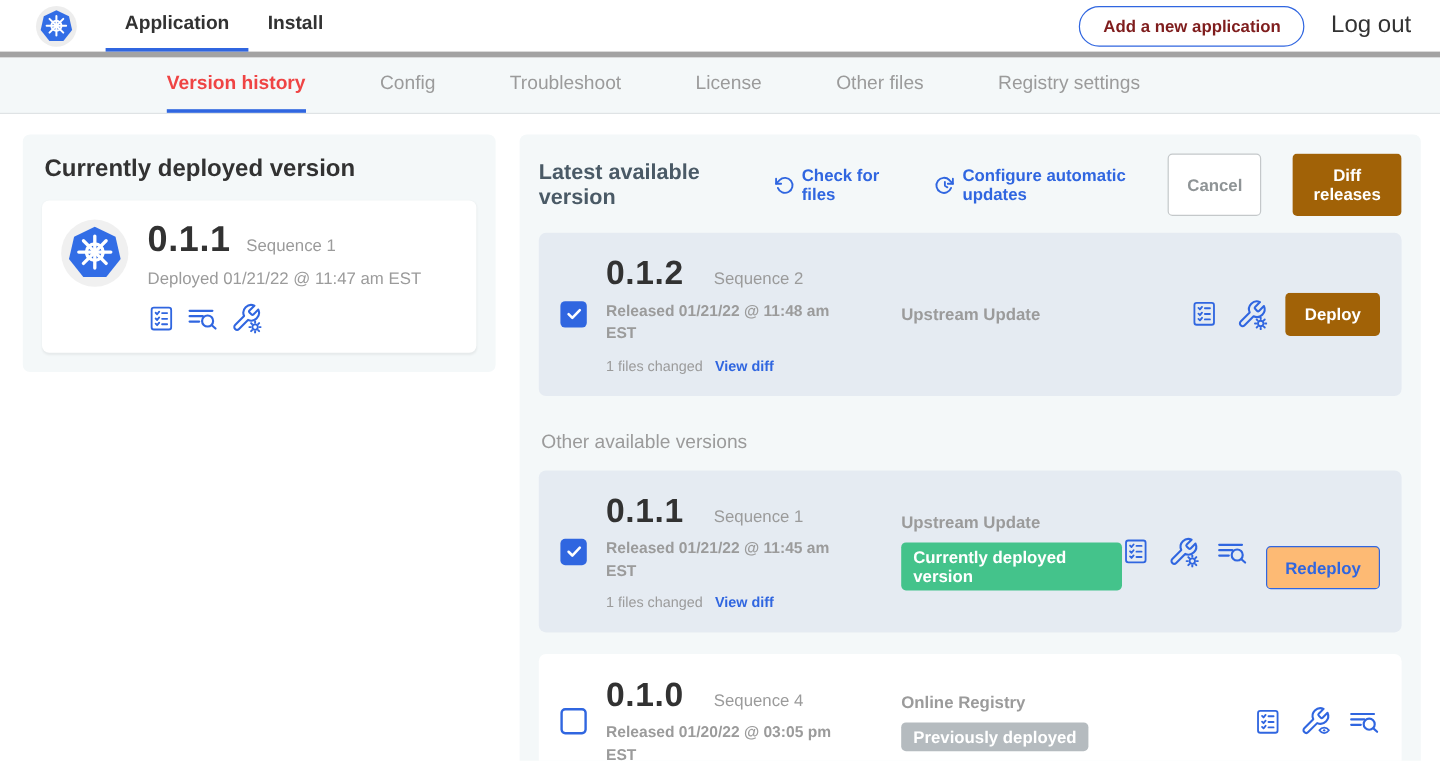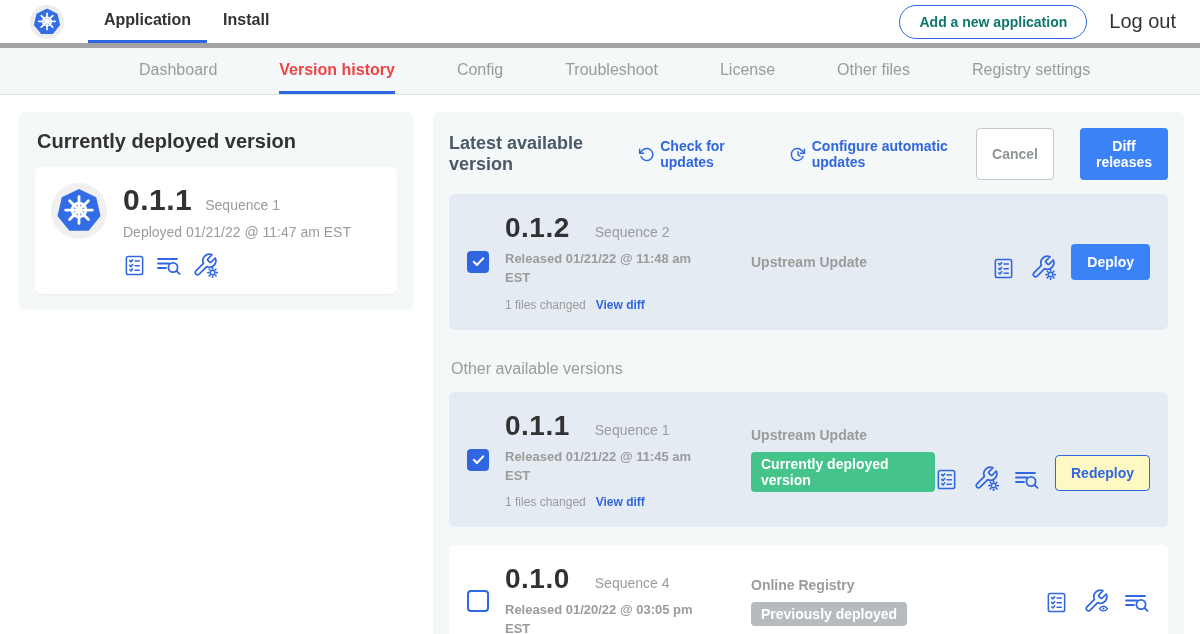--- a/index.html
+++ b/index.html
@@ -9,21 +9,21 @@
   
   .topnav { height:48px; display:flex; align-items:stretch; background:#fff;
     border-bottom:5px solid #a3a3a3; padding:0 24px 0 30px; }
   .brand { display:flex; align-items:center; margin-right:24px; }
   .logo-circle { width:34px; height:34px; border-radius:50%; background:#ededed;
     display:flex; align-items:center; justify-content:center; }
   .top-tab { display:flex; align-items:center; padding:0 16px; font-size:16px;
     font-weight:700; color:#323232; border-bottom:3px solid transparent; cursor:pointer; }
   .top-tab.active { border-bottom-color:#3066e0; }
   .topnav-right { margin-left:auto; display:flex; align-items:center; gap:22px; }
-  .pill-btn { border:1.5px solid #3066e0; color:#0f766e; background:#fff;
+  .pill-btn { border:1.5px solid #3066e0; color:#7f1d1d; background:#fff;
     border-radius:18px; padding:8px 19px; font-size:14px; font-weight:700; cursor:pointer; }
   .logout { font-size:20px; color:#323232; cursor:pointer; }
 
   
   .subnav { height:47px; background:#f4f8f9; border-bottom:1px solid #dfe3e5;
     display:flex; align-items:stretch; padding-left:108px; }
   .sub-tab { display:flex; align-items:center; padding:0 0; margin:0 31px;
     font-size:16px; color:#9b9b9b; border-bottom:3px solid transparent; cursor:pointer; }
   .sub-tab.active { color:#ef4444; font-weight:700; border-bottom-color:#3066e0; }
 
@@ -46,43 +46,43 @@
 
   .right-panel { flex:1; padding:16px 16px 18px; }
   .rp-header { display:flex; align-items:center; }
   .rp-title { font-size:18px; font-weight:700; color:#4a5a66; }
   .link-action { display:flex; align-items:center; gap:6px; color:#3066e0; font-size:14px;
     font-weight:700; cursor:pointer; margin-left:16px; }
   .link-action + .link-action { margin-left:26px; }
   .rp-buttons { margin-left:auto; display:flex; gap:26px; }
   .btn { font-size:14px; font-weight:700; border-radius:4px; padding:9px 15px; cursor:pointer; border:1px solid transparent; }
   .btn-cancel { background:#fff; border-color:#c4c8ca; color:#8f9496; }
-  .btn-primary { background:#3b82f6; color:#fff; }
-  .btn-outline { background:#fef9c3; border:1.5px solid #3066e0; color:#3066e0;margin-top:26px; }
+  .btn-primary { background:#a16207; color:#fff; }
+  .btn-outline { background:#fdba74; border:1.5px solid #3066e0; color:#3066e0;margin-top:26px; }
 
   .version-row { border-radius:6px; margin-top:14px; padding:18px 18px; display:flex;
     align-items:center; min-height:122px; }
   .version-row.selected { background:#e5ebf2; }
   .version-row.plain { background:#ffffff; min-height:100px; }
   .checkbox { width:22px; height:22px; border-radius:4px; flex-shrink:0; cursor:pointer;
     display:flex; align-items:center; justify-content:center; }
   .checkbox.checked { background:#3066e0; }
   .checkbox.unchecked { background:#fff; border:2px solid #3066e0; }
   .version-info { margin-left:16px; width:208px; flex-shrink:0; }
   .version-line { display:flex; align-items:baseline; gap:25px; }
   .version-number { font-size:28px; font-weight:700; letter-spacing:.5px; }
   .release-date { font-size:13px; font-weight:700; color:#9b9b9b; margin-top:6px; width:198px; line-height:1.45; }
   .files-line { margin-top:10px; font-size:12px; color:#9b9b9b; display:flex; gap:10px; }
   .view-diff { color:#3066e0; font-weight:700; cursor:pointer; text-decoration:none; }
   .version-source { margin-left:38px; display:flex; flex-direction:column; gap:9px; align-items:flex-start; }
   .source-label { font-size:14px; font-weight:700; color:#9b9b9b; }
   .badge { font-size:14px; font-weight:700; color:#fff; padding:4px 10px; border-radius:4px; }
   .badge-green { background:#44c38b; }
   .badge-gray  { background:#b5bbbf; }
-  .row-actions { margin-left:auto; display:flex; align-items:flex-end; gap:15px; }
+  .row-actions { margin-left:auto; display:flex; align-items:center; gap:15px; }
 
   .other-label { font-size:16px; color:#9b9b9b; margin:30px 0 2px 2px; }
   svg { display:block; }
 </style>
 </head>
 <body>
 
 <div class="topnav">
   <div class="brand">
     <div class="logo-circle">
@@ -105,21 +105,20 @@
   </div>
   <div class="top-tab active">Application</div>
   <div class="top-tab">Install</div>
   <div class="topnav-right">
     <button class="pill-btn">Add a new application</button>
     <span class="logout">Log out</span>
   </div>
 </div>
 
 <div class="subnav">
-  <div class="sub-tab">Dashboard</div>
   <div class="sub-tab active">Version history</div>
   <div class="sub-tab">Config</div>
   <div class="sub-tab">Troubleshoot</div>
   <div class="sub-tab">License</div>
   <div class="sub-tab">Other files</div>
   <div class="sub-tab">Registry settings</div>
 </div>
 
 <div class="content">
 
@@ -193,21 +192,21 @@
 
   <div class="panel right-panel">
 
     <div class="rp-header">
       <span class="rp-title">Latest available version</span>
       <span class="link-action">
         <svg width="19" height="19" viewBox="0 0 24 24" fill="none" stroke="#3066e0" stroke-width="2.2" stroke-linecap="round" stroke-linejoin="round">
           <path d="M2.5 4v6h6"></path>
             <path d="M4.6 15a9 9 0 1 0 2.1-9.4L2.5 10"></path>
         </svg>
-        <span>Check for updates</span>
+        <span>Check for files</span>
       </span>
       <span class="link-action">
         <svg width="19" height="19" viewBox="0 0 24 24" fill="none" stroke="#3066e0" stroke-width="2.2" stroke-linecap="round" stroke-linejoin="round">
           <path d="M21.5 4v6h-6"></path>
             <path d="M19.4 15a9 9 0 1 1-2.1-9.4l4.2 4.4"></path>
           <path d="M12 8v4.5l3 1.8"></path>
         </svg>
         <span>Configure automatic updates</span>
       </span>
       <div class="rp-buttons">

